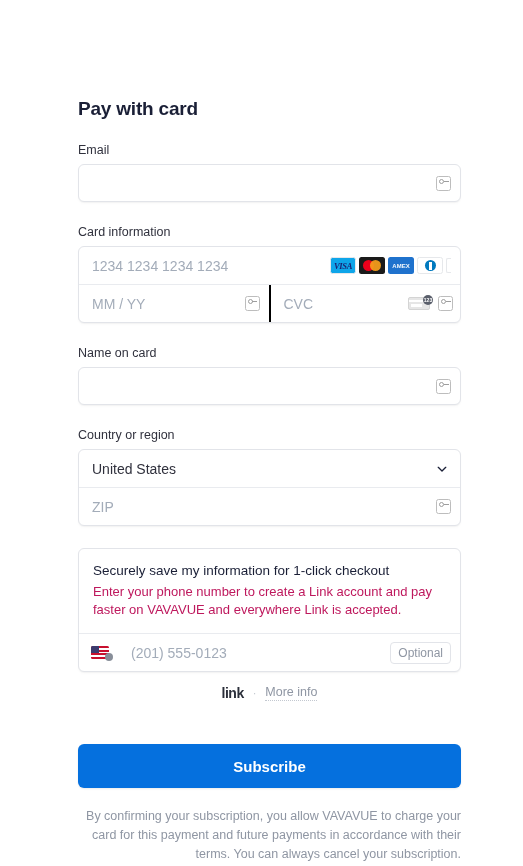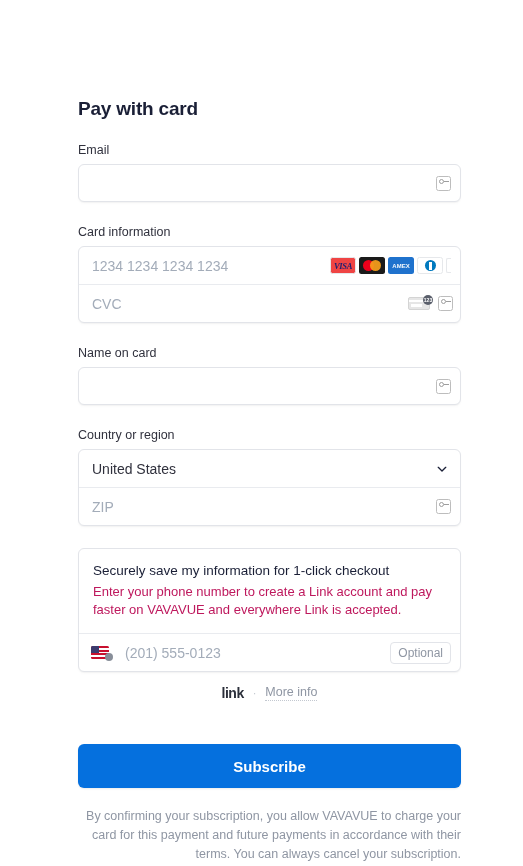--- a/index.html
+++ b/index.html
@@ -84,21 +84,21 @@
   }
   .combo-cell {
     display: flex;
     align-items: center;
     height: 100%;
     position: relative;
     flex: 1;
     min-width: 0;
   }
   .combo-cell + .combo-cell {
-    border-left: 4px solid #000000;
+    border-left: 2px solid #000000;
   }
   .cell-text {
     font-size: 14px;
     padding-left: 13px;
     color: #30313d;
     white-space: nowrap;
   }
   .cell-text.placeholder {
     color: #a3acb9;
   }
@@ -114,21 +114,21 @@
     width: 26px;
     height: 17px;
     border-radius: 2.5px;
     display: flex;
     align-items: center;
     justify-content: center;
     overflow: hidden;
     flex: none;
   }
   .brand-visa {
-    background: #ef4444;
+    background: #0ea5e9;
     border: 1px solid #e6e8eb;
     box-sizing: border-box;
   }
   .brand-visa span {
     font-family: "Liberation Serif", serif;
     font-style: italic;
     font-weight: bold;
     font-size: 8.5px;
     color: #1a1f71;
     letter-spacing: -0.3px;
@@ -324,21 +324,21 @@
     background: #888e99;
     margin-left: -4px;
     margin-top: 8px;
     flex: none;
     position: relative;
     z-index: 2;
   }
   .phone-placeholder {
     font-size: 14px;
     color: #a3acb9;
-    margin-left: 12px;
+    margin-left: 18px;
     white-space: nowrap;
   }
   .optional-badge {
     margin-left: auto;
     font-size: 12px;
     color: #8f96a3;
     border: 1px solid #e2e4e9;
     border-radius: 4px;
     padding: 3px 7px;
     line-height: 14px;
@@ -429,20 +429,24 @@
             </div>
             <div class="brand brand-diners">
               <div class="diners-circle"></div>
             </div>
             <div class="brand-more"></div>
           </div>
         </div>
 
         <div class="combo-row">
           <div class="combo-cell">
+            <div class="cell-text placeholder">MM / YY</div>
+            <div class="autofill-icon"></div>
+          </div>
+          <div class="combo-cell">
             <div class="cell-text placeholder">CVC</div>
             <div class="cvc-hint">
               <div class="cvc-card"></div>
               <div class="cvc-badge">123</div>
             </div>
             <div class="autofill-icon" style="margin-left:0;margin-right:7px;"></div>
           </div>
         </div>
 
       </div>

